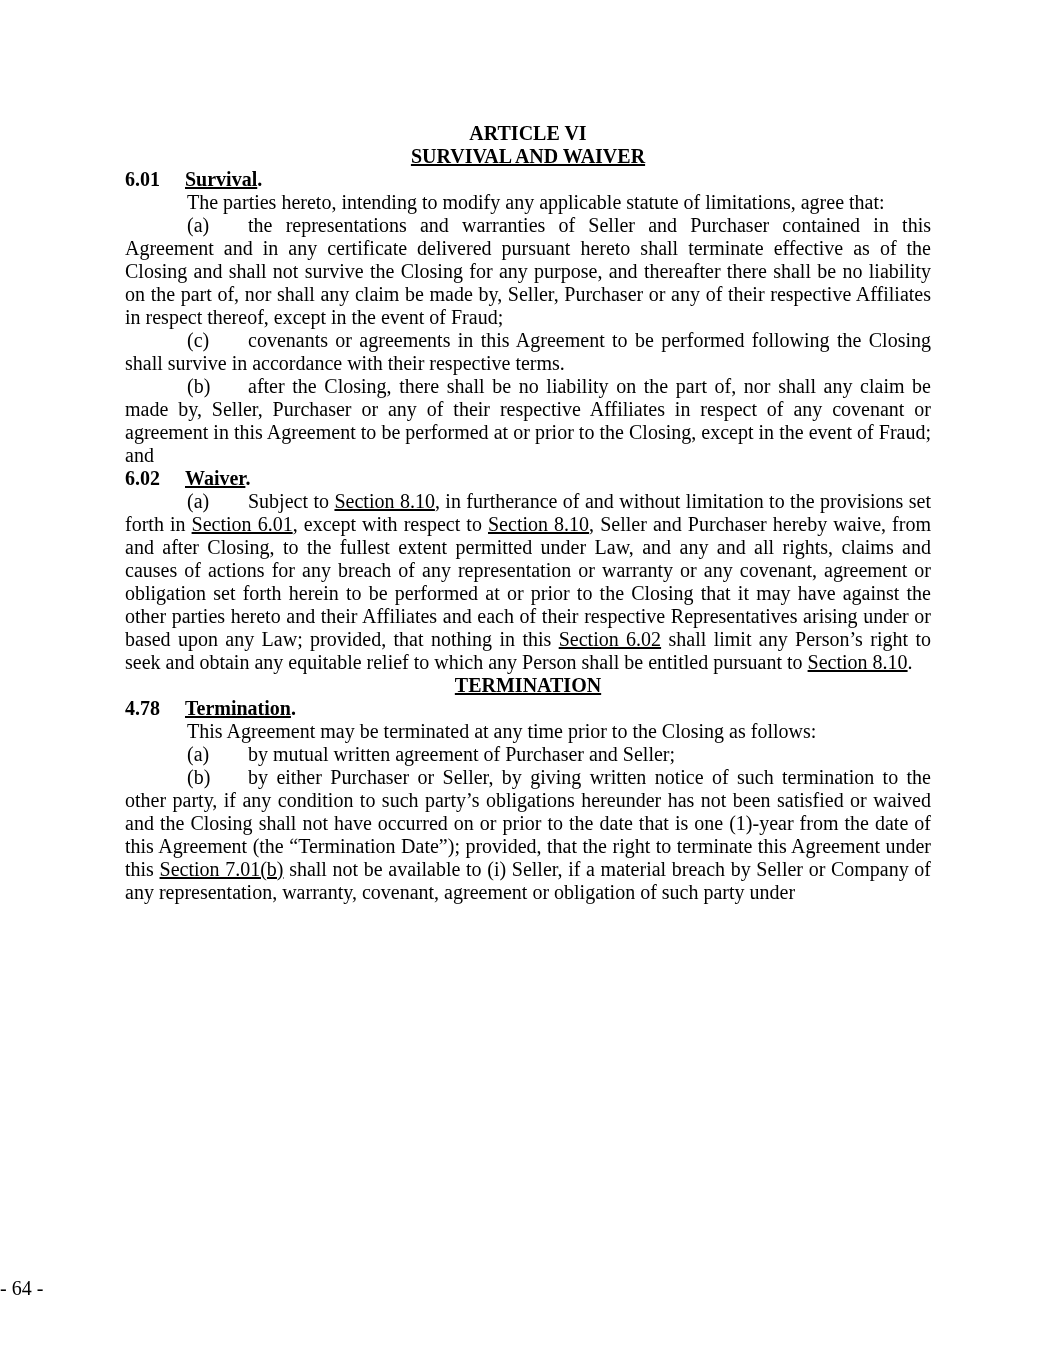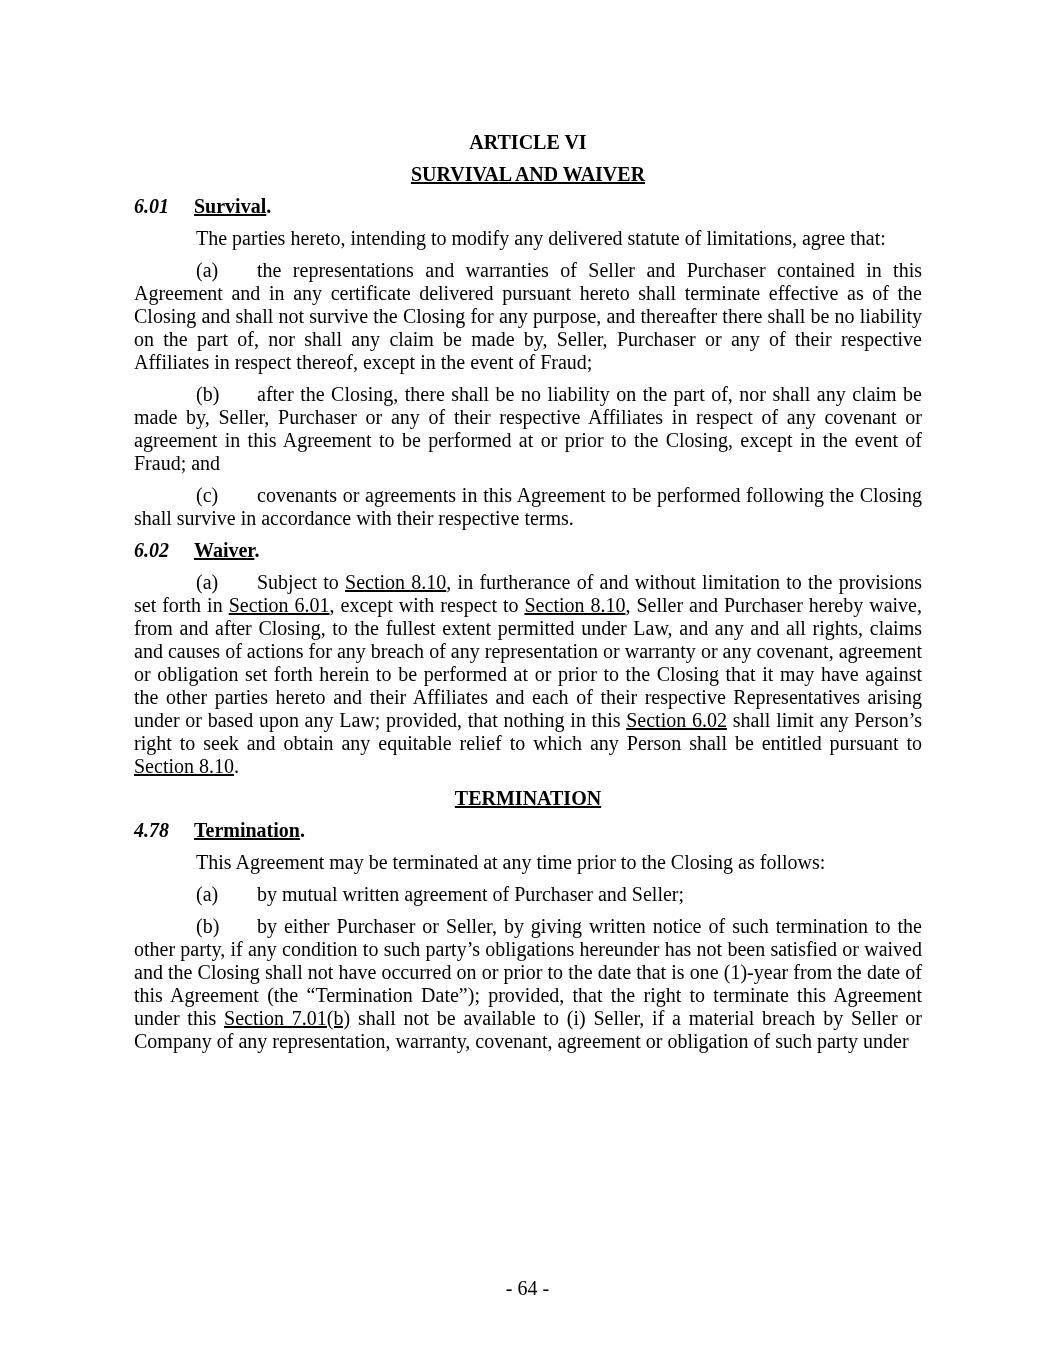--- a/index.html
+++ b/index.html
@@ -17,70 +17,68 @@
     font-size: 20px;
     line-height: 23px;
     overflow: hidden;
   }
   .content {
     position: absolute;
     top: 122px;
     left: 125px;
     width: 806px;
   }
-  .content p, .content div { margin: 9px; }
+  .content p, .content div { margin: 0; }
   .content > * + * { margin-top: 22px; }
 
   .article-heading {
     text-align: center;
     font-weight: bold;
   }
   .section-heading {
     font-weight: bold;
   }
   .section-number {
     display: inline-block;
     width: 60px;
     text-indent: 0;
-    font-style: italic;
   }
   .paragraph {
     text-align: justify;
     text-indent: 62px;
   }
   .para-label {
     display: inline-block;
     width: 61px;
     text-indent: 0;
   }
   .u { text-decoration: underline; }
   .i { }
 
   .page-number {
     position: absolute;
     top: 1277px;
     left: 0;
     width: 100%;
-    text-align: center;
   }
 </style>
 </head>
 <body>
 
 <div class="page">
   <div class="content">
       <div class="article-heading">
         <div class="article-heading-line"><span>ARTICLE VI</span></div>
         <div class="article-heading-line"><span class="u">SURVIVAL AND WAIVER</span></div>
       </div>
       <p class="section-heading"><span class="section-number">6.01</span><span class="u">Survival</span><span>.</span></p>
-      <p class="paragraph"><span>The parties hereto, intending to modify any delivered statute of limitations, agree that:</span></p>
+      <p class="paragraph"><span>The parties hereto, intending to modify any applicable statute of limitations, agree that:</span></p>
       <p class="paragraph"><span class="para-label">(a)</span><span>the representations and warranties of Seller and Purchaser contained in this Agreement and in any certificate delivered pursuant hereto shall terminate effective as of the Closing and shall not survive the Closing for any purpose, and thereafter there shall be no liability on the part of, nor shall any claim be made by, Seller, Purchaser or any of their respective Affiliates in respect thereof, except in the event of Fraud;</span></p>
+      <p class="paragraph"><span class="para-label">(c)</span><span>covenants or agreements in this Agreement to be performed following the Closing shall survive in accordance with their respective terms.</span></p>
       <p class="paragraph"><span class="para-label">(b)</span><span>after the Closing, there shall be no liability on the part of, nor shall any claim be made by, Seller, Purchaser or any of their respective Affiliates in respect of any covenant or agreement in this Agreement to be performed at or prior to the Closing, except in the event of Fraud; and</span></p>
-      <p class="paragraph"><span class="para-label">(c)</span><span>covenants or agreements in this Agreement to be performed following the Closing shall survive in accordance with their respective terms.</span></p>
       <p class="section-heading"><span class="section-number">6.02</span><span class="u">Waiver</span><span>.</span></p>
       <p class="paragraph"><span class="para-label">(a)</span><span>Subject to </span><span class="u">Section 8.10</span><span>, in furtherance of and without limitation to the provisions set forth in </span><span class="u">Section 6.01</span><span>, except with respect to </span><span class="u">Section 8.10</span><span>, Seller and Purchaser hereby waive, from and after Closing, to the fullest extent permitted under Law, and any and all rights, claims and causes of actions for any breach of any representation or warranty or any covenant, agreement or obligation set forth herein to be performed at or prior to the Closing that it may have against the other parties hereto and their Affiliates and each of their respective Representatives arising under or based upon any Law; provided, that nothing in this </span><span class="u">Section 6.02</span><span> shall limit any Person’s right to seek and obtain any equitable relief to which any Person shall be entitled pursuant to </span><span class="u">Section 8.10</span><span>.</span></p>
       <div class="article-heading">
         <div class="article-heading-line"><span class="u">TERMINATION</span></div>
       </div>
       <p class="section-heading"><span class="section-number">4.78</span><span class="u">Termination</span><span>.</span></p>
       <p class="paragraph"><span>This Agreement may be terminated at any time prior to the Closing as follows:</span></p>
       <p class="paragraph"><span class="para-label">(a)</span><span>by mutual written agreement of Purchaser and Seller;</span></p>
       <p class="paragraph"><span class="para-label">(b)</span><span>by either Purchaser or Seller, by giving written notice of such termination to the other party, if any condition to such party’s obligations hereunder has not been satisfied or waived and the Closing shall not have occurred on or prior to the date that is one (1)-year from the date of this Agreement (the “</span><span class="i">Termination Date</span><span>”); </span><span class="i">provided</span><span>, that the right to terminate this Agreement under this </span><span class="u">Section 7.01(b)</span><span> shall not be available to (i) Seller, if a material breach by Seller or Company of any representation, warranty, covenant, agreement or obligation of such party under</span></p>
     </div>

